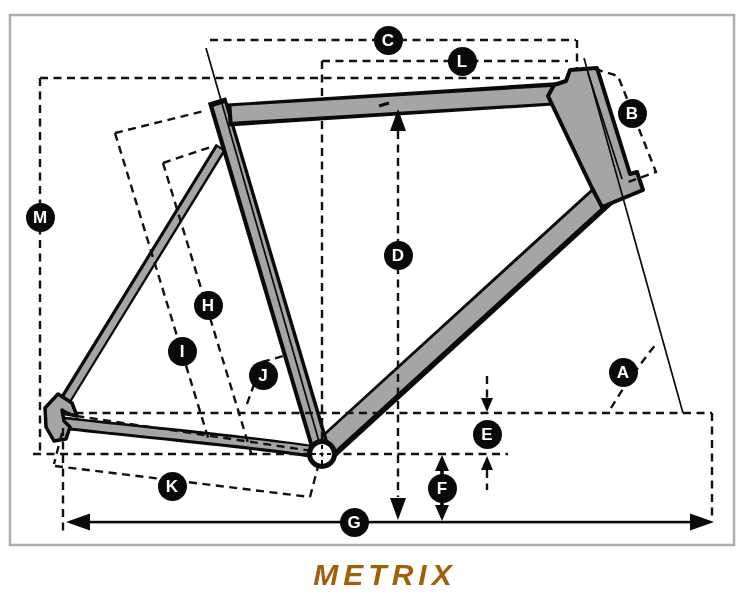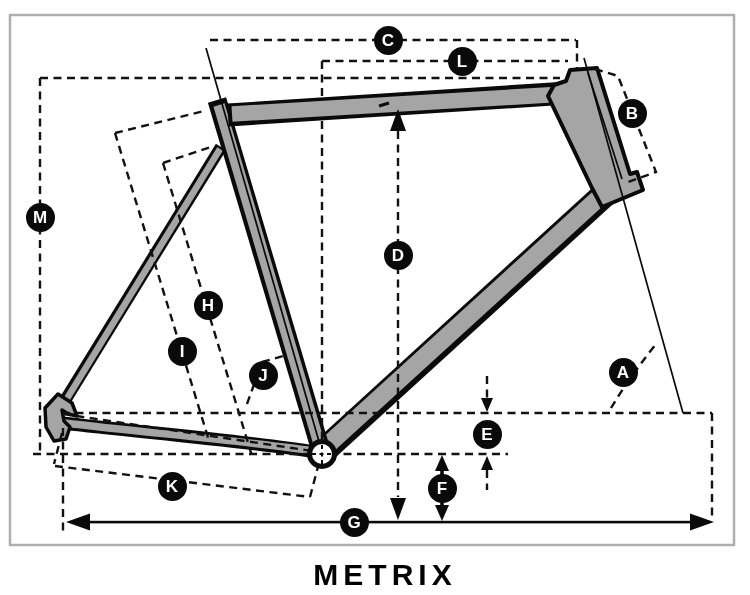--- a/index.html
+++ b/index.html
@@ -151,14 +151,14 @@
       <div class="glabel" style="left: 427.5px; top: 473.5px; background: rgb(10, 10, 10); color: rgb(255, 255, 255);">F</div>
       <div class="glabel" style="left: 339.5px; top: 507.5px; background: rgb(10, 10, 10); color: rgb(255, 255, 255);">G</div>
       <div class="glabel" style="left: 193.5px; top: 290.5px; background: rgb(10, 10, 10); color: rgb(255, 255, 255);">H</div>
       <div class="glabel" style="left: 167.5px; top: 336.5px; background: rgb(10, 10, 10); color: rgb(255, 255, 255);">I</div>
       <div class="glabel" style="left: 248.5px; top: 360.5px; background: rgb(10, 10, 10); color: rgb(255, 255, 255);">J</div>
       <div class="glabel" style="left: 157.5px; top: 471.5px; background: rgb(10, 10, 10); color: rgb(255, 255, 255);">K</div>
       <div class="glabel" style="left: 447.5px; top: 46.5px; background: rgb(10, 10, 10); color: rgb(255, 255, 255);">L</div>
       <div class="glabel" style="left: 25.5px; top: 202.5px; background: rgb(10, 10, 10); color: rgb(255, 255, 255);">M</div>
     </div>
 
-  <div id="model-title" style="color: #000000;">METRIX</div>
+  <div id="model-title" style="color: #a16207; font-style: italic;">METRIX</div>
 </div>
 
 </body></html>

